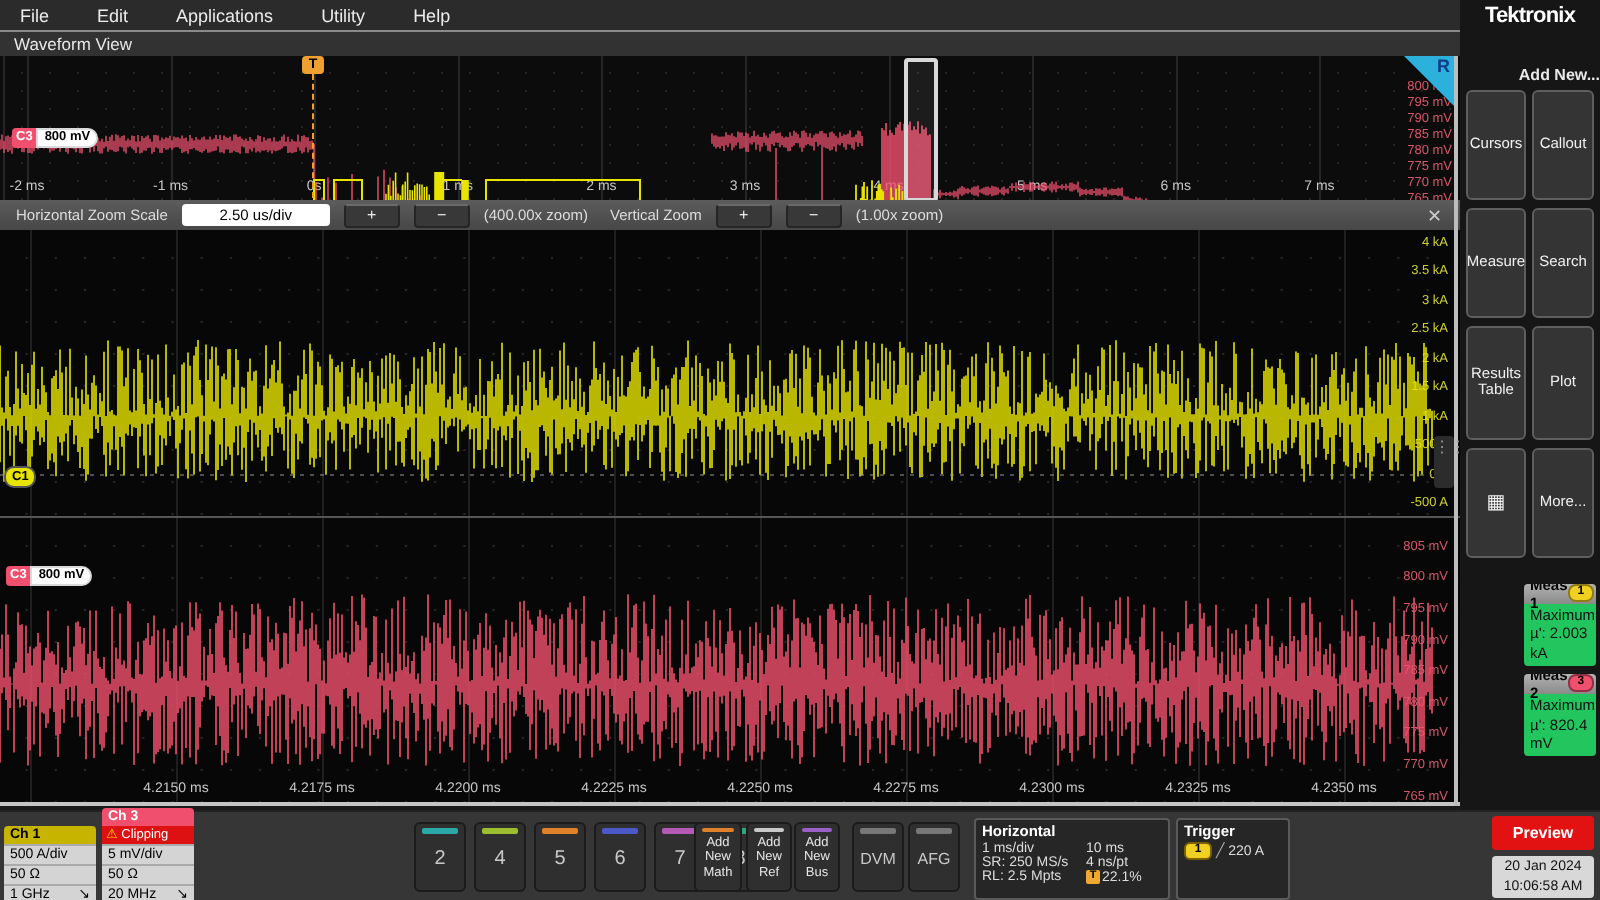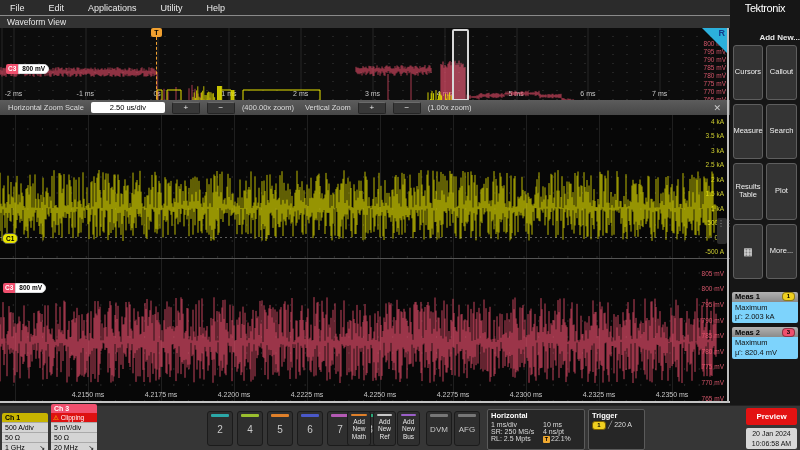--- a/index.html
+++ b/index.html
@@ -49,32 +49,32 @@
   
   #zoomview{left:0;top:115px;width:730px;height:288px;background:#070707;box-sizing:border-box;
     border-bottom:2px solid #c4c4c4;overflow:hidden;
     background-image:repeating-linear-gradient(90deg,#1f1f1f 0 1px,transparent 1px 73px),
                      radial-gradient(circle,#262626 .6px,transparent .8px);
     background-position:15px 0,6px 6px;background-size:auto,14.6px 16px;}
   #zv-divider{left:0;top:143px;width:730px;height:1px;background:#565656;z-index:4;position:absolute;}
   #wf-rborder{left:727px;top:28px;width:2px;height:375px;background:#bdbdbd;z-index:8;}
   
   #sidebar{left:730px;top:0;width:70px;height:405px;background:#161616;box-sizing:border-box;padding-top:2px;}
-  #brand{text-align:center;font-size:11px;font-weight:normal;color:#fff;letter-spacing:-.4px;height:13px;}
+  #brand{text-align:center;font-size:11px;font-weight:bold;color:#fff;letter-spacing:-.4px;height:13px;}
   #addnew{text-align:right;font-size:8px;font-weight:bold;color:#e8e8e8;margin:18px 0 3px;}
   #sgrid{display:grid;grid-template-columns:30px 31px;gap:4px 3px;justify-content:center;}
   .sbtn{background:#343434;border:1px solid #5e5e5e;border-radius:3px;color:#f0f0f0;font-size:7.5px;
         display:flex;align-items:center;justify-content:center;text-align:center;line-height:1.1;
         min-height:15px;padding:19px 0;}
-  #meas-list{margin-top:13px;padding:0 2px;}
+  #meas-list{margin-top:13px;padding:0 2px;margin-left:30px;}
   .meas{border-radius:2px;overflow:hidden;margin-bottom:4px;}
   .meas-head{background:linear-gradient(#b2b2b2,#8a8a8a);color:#000;font-weight:bold;font-size:7.5px;
              height:10px;display:flex;align-items:center;justify-content:space-between;padding:0 3px;}
   .meas.selected .meas-head{background:#000;color:#fff;}
-  .meas-body{background:#7dd3fc;color:#111;font-size:7.5px;line-height:1.3;padding:1px 3px;}
+  .meas-body{background:#22c55e;color:#111;font-size:7.5px;line-height:1.3;padding:1px 3px;}
   .pill{border-radius:4px;font-size:6px;font-weight:bold;color:#000;padding:0 4px;height:7px;line-height:7px;
         border:1px solid rgba(0,0,0,.4);}
   #handle{left:717px;top:218px;width:10px;height:26px;background:#2c2c2c;border-radius:2px;color:#999;
           font-size:8px;line-height:8px;text-align:center;padding-top:2px;box-sizing:border-box;z-index:9;}
   
   #statusbar{left:0;top:405px;width:800px;height:45px;background:#363636;border-top:1px solid #222;}
   .chb{position:absolute;width:46px;font-size:7px;border-radius:2px;overflow:hidden;}
   .chb-head{height:9px;line-height:9px;padding:0 3px;font-weight:bold;}
   .chb-warn{height:9px;line-height:9px;background:#dd1111;color:#fff;padding:0 2px;font-size:6.5px;}
   .chb-row{height:9px;line-height:9px;background:#d4d4d4;color:#000;padding:0 3px;border-top:1px solid #aaa;

